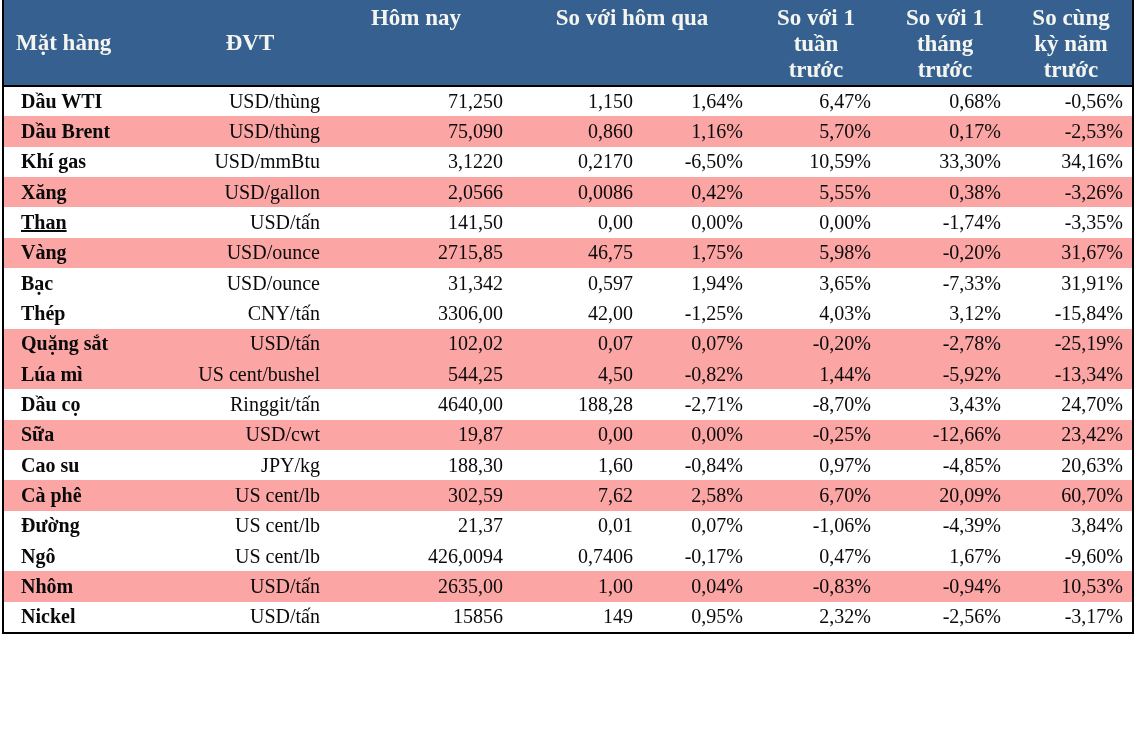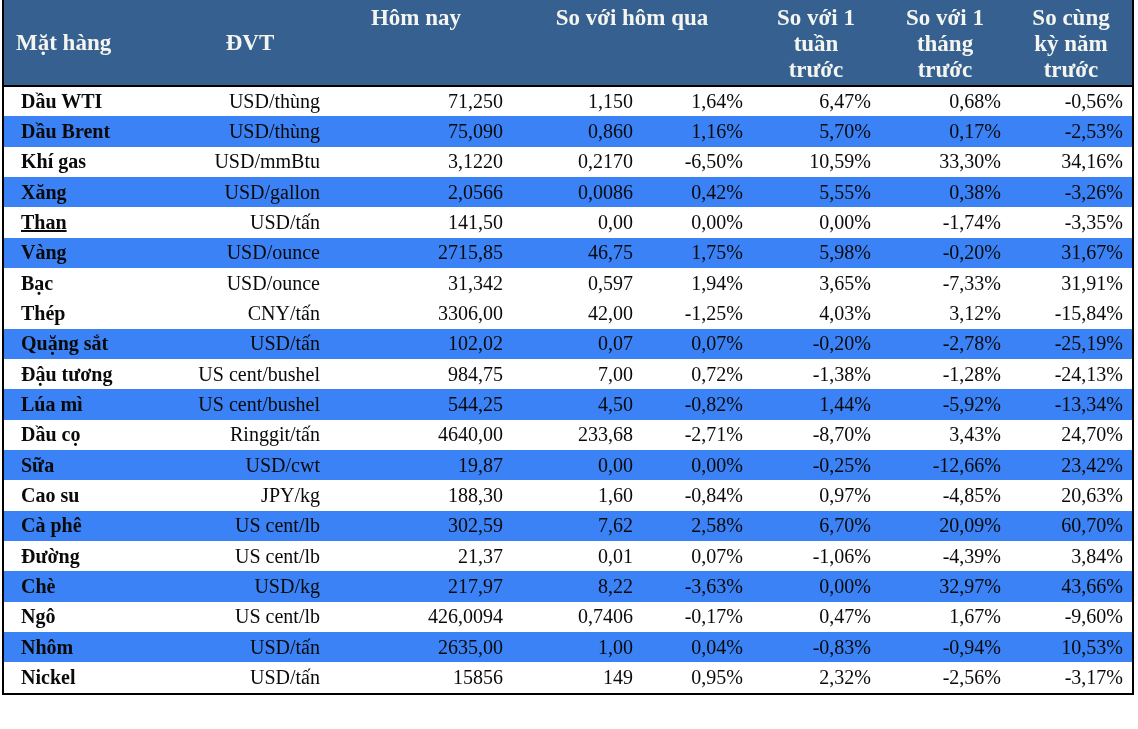--- a/index.html
+++ b/index.html
@@ -44,21 +44,21 @@
     box-sizing: border-box;
     border-bottom: 2px solid #000;
     padding: 0;
   }
   th.h-mid-left  { vertical-align: middle; text-align: left;  padding-left: 12px; }
   th.h-mid-ctr   { vertical-align: middle; text-align: center; }
   th.h-top-ctr   { vertical-align: top; text-align: center; padding-top: 5px; line-height: 26px; }
   th .hline { display: block; }
 
   tbody tr { height: 30.33px; }
-  tbody tr.alt { background: #3b82f6; }
+  tbody tr.alt { background: #fca5a5; }
   td {
     padding: 0;
     font-size: 20px;
     color: #0a0a0a;
     vertical-align: middle;
     overflow: hidden;
     white-space: nowrap;
   }
   td.name { font-weight: bold; text-align: left; padding-left: 17px; }
   td.unit { text-align: right; }
@@ -205,51 +205,39 @@
       <span>Quặng sắt</span>
     </td>
     <td class="unit">USD/tấn</td>
     <td class="num">102,02</td>
     <td class="num">0,07</td>
     <td class="num">0,07%</td>
     <td class="num">-0,20%</td>
     <td class="num">-2,78%</td>
     <td class="num">-25,19%</td>
   </tr>
-        <tr>
-    <td class="name">
-      <span>Đậu tương</span>
-    </td>
-    <td class="unit">US cent/bushel</td>
-    <td class="num">984,75</td>
-    <td class="num">7,00</td>
-    <td class="num">0,72%</td>
-    <td class="num">-1,38%</td>
-    <td class="num">-1,28%</td>
-    <td class="num">-24,13%</td>
-  </tr>
         <tr class="alt">
     <td class="name">
       <span>Lúa mì</span>
     </td>
     <td class="unit">US cent/bushel</td>
     <td class="num">544,25</td>
     <td class="num">4,50</td>
     <td class="num">-0,82%</td>
     <td class="num">1,44%</td>
     <td class="num">-5,92%</td>
     <td class="num">-13,34%</td>
   </tr>
         <tr>
     <td class="name">
       <span>Dầu cọ</span>
     </td>
     <td class="unit">Ringgit/tấn</td>
     <td class="num">4640,00</td>
-    <td class="num">233,68</td>
+    <td class="num">188,28</td>
     <td class="num">-2,71%</td>
     <td class="num">-8,70%</td>
     <td class="num">3,43%</td>
     <td class="num">24,70%</td>
   </tr>
         <tr class="alt">
     <td class="name">
       <span>Sữa</span>
     </td>
     <td class="unit">USD/cwt</td>
@@ -289,32 +277,20 @@
       <span>Đường</span>
     </td>
     <td class="unit">US cent/lb</td>
     <td class="num">21,37</td>
     <td class="num">0,01</td>
     <td class="num">0,07%</td>
     <td class="num">-1,06%</td>
     <td class="num">-4,39%</td>
     <td class="num">3,84%</td>
   </tr>
-        <tr class="alt">
-    <td class="name">
-      <span>Chè</span>
-    </td>
-    <td class="unit">USD/kg</td>
-    <td class="num">217,97</td>
-    <td class="num">8,22</td>
-    <td class="num">-3,63%</td>
-    <td class="num">0,00%</td>
-    <td class="num">32,97%</td>
-    <td class="num">43,66%</td>
-  </tr>
         <tr>
     <td class="name">
       <span>Ngô</span>
     </td>
     <td class="unit">US cent/lb</td>
     <td class="num">426,0094</td>
     <td class="num">0,7406</td>
     <td class="num">-0,17%</td>
     <td class="num">0,47%</td>
     <td class="num">1,67%</td>

